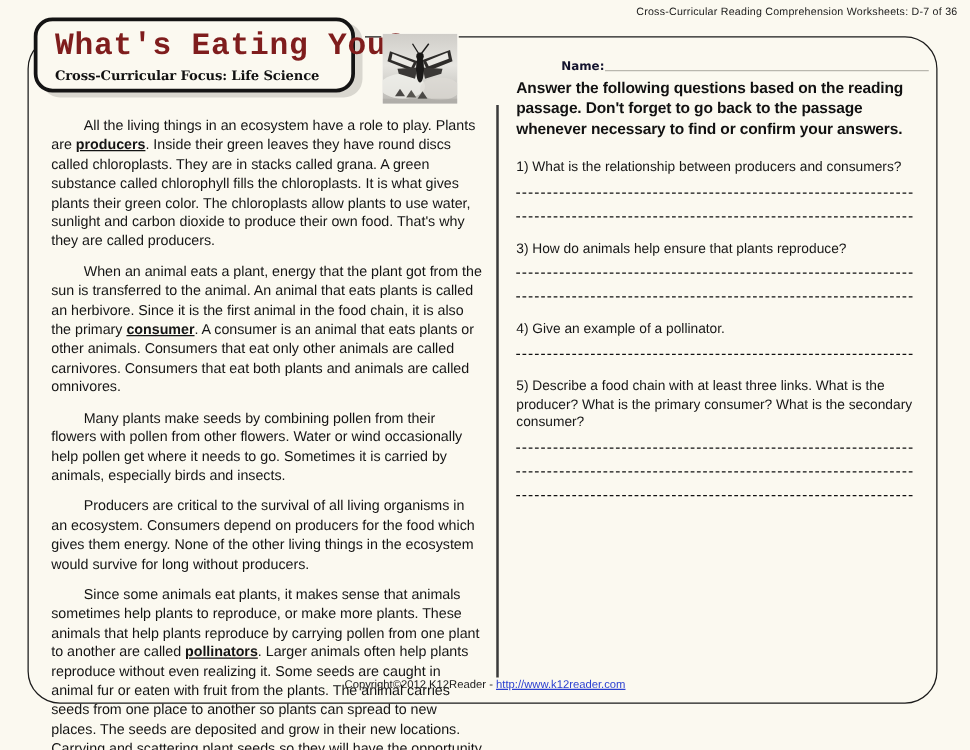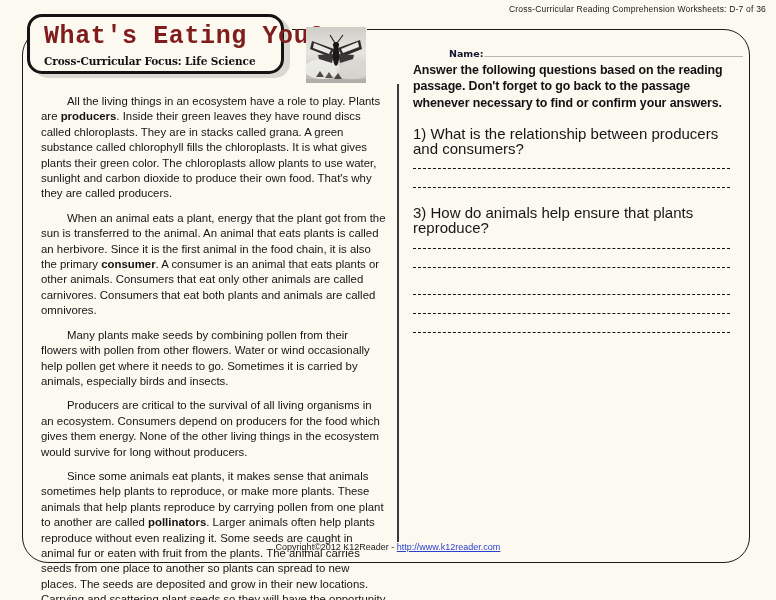--- a/index.html
+++ b/index.html
@@ -129,21 +129,21 @@
     font-size: 11.4px;
     line-height: 15.4px;
     color: #141414;
     text-align: left;
   }
   .passage p {
     margin: 0 0 9px 0;
     text-indent: 26px;
   }
   .passage p:last-child { margin-bottom: 0; }
-  .passage b { font-weight: bold; }
+  .passage b { font-weight: bold; text-decoration: underline; }
 
   
   .right-col {
     position: absolute;
     left: 413px;
     top: 48px;
     width: 330px;
   }
   .name-row {
     display: flex;
@@ -169,21 +169,21 @@
   .instructions {
     font-weight: bold;
     font-size: 12.4px;
     line-height: 16.4px;
     color: #111111;
     margin-bottom: 16px;
     letter-spacing: -.1px;
   }
   .q-block { margin-bottom: 0; }
   .q-text {
-    font-size: 15px;
+    font-size: 11px;
     line-height: 14.6px;
     color: #161616;
     margin-bottom: 4px;
   }
   .ans-line {
     height: 0;
     border-top: 1.7px dashed #111111;
     margin: 0 0 18px 0;
     width: 317px;
   }
@@ -274,20 +274,26 @@
           <div class="ans-line"></div>
           <div class="ans-line"></div>
         </div>
         <div class="q-block">
           <div class="q-text">3) How do animals help ensure that plants reproduce?</div>
           <div class="gap-sm"></div>
           <div class="ans-line"></div>
           <div class="ans-line"></div>
         </div>
         <div class="q-block">
+          <div class="q-text">4) Give an example of a pollinator.</div>
+          <div class="gap-sm"></div>
+          <div class="ans-line"></div>
+        </div>
+        <div class="q-block">
+          <div class="q-text">5) Describe a food chain with at least three links. What is the producer? What is the primary consumer? What is the secondary consumer?</div>
           <div class="gap-sm"></div>
           <div class="ans-line"></div>
           <div class="ans-line"></div>
           <div class="ans-line"></div>
         </div>
       </div>
   </div>
 
   <div class="footer">
     <span>Copyright©2012 K12Reader - </span><a href="#">http://www.k12reader.com</a>

